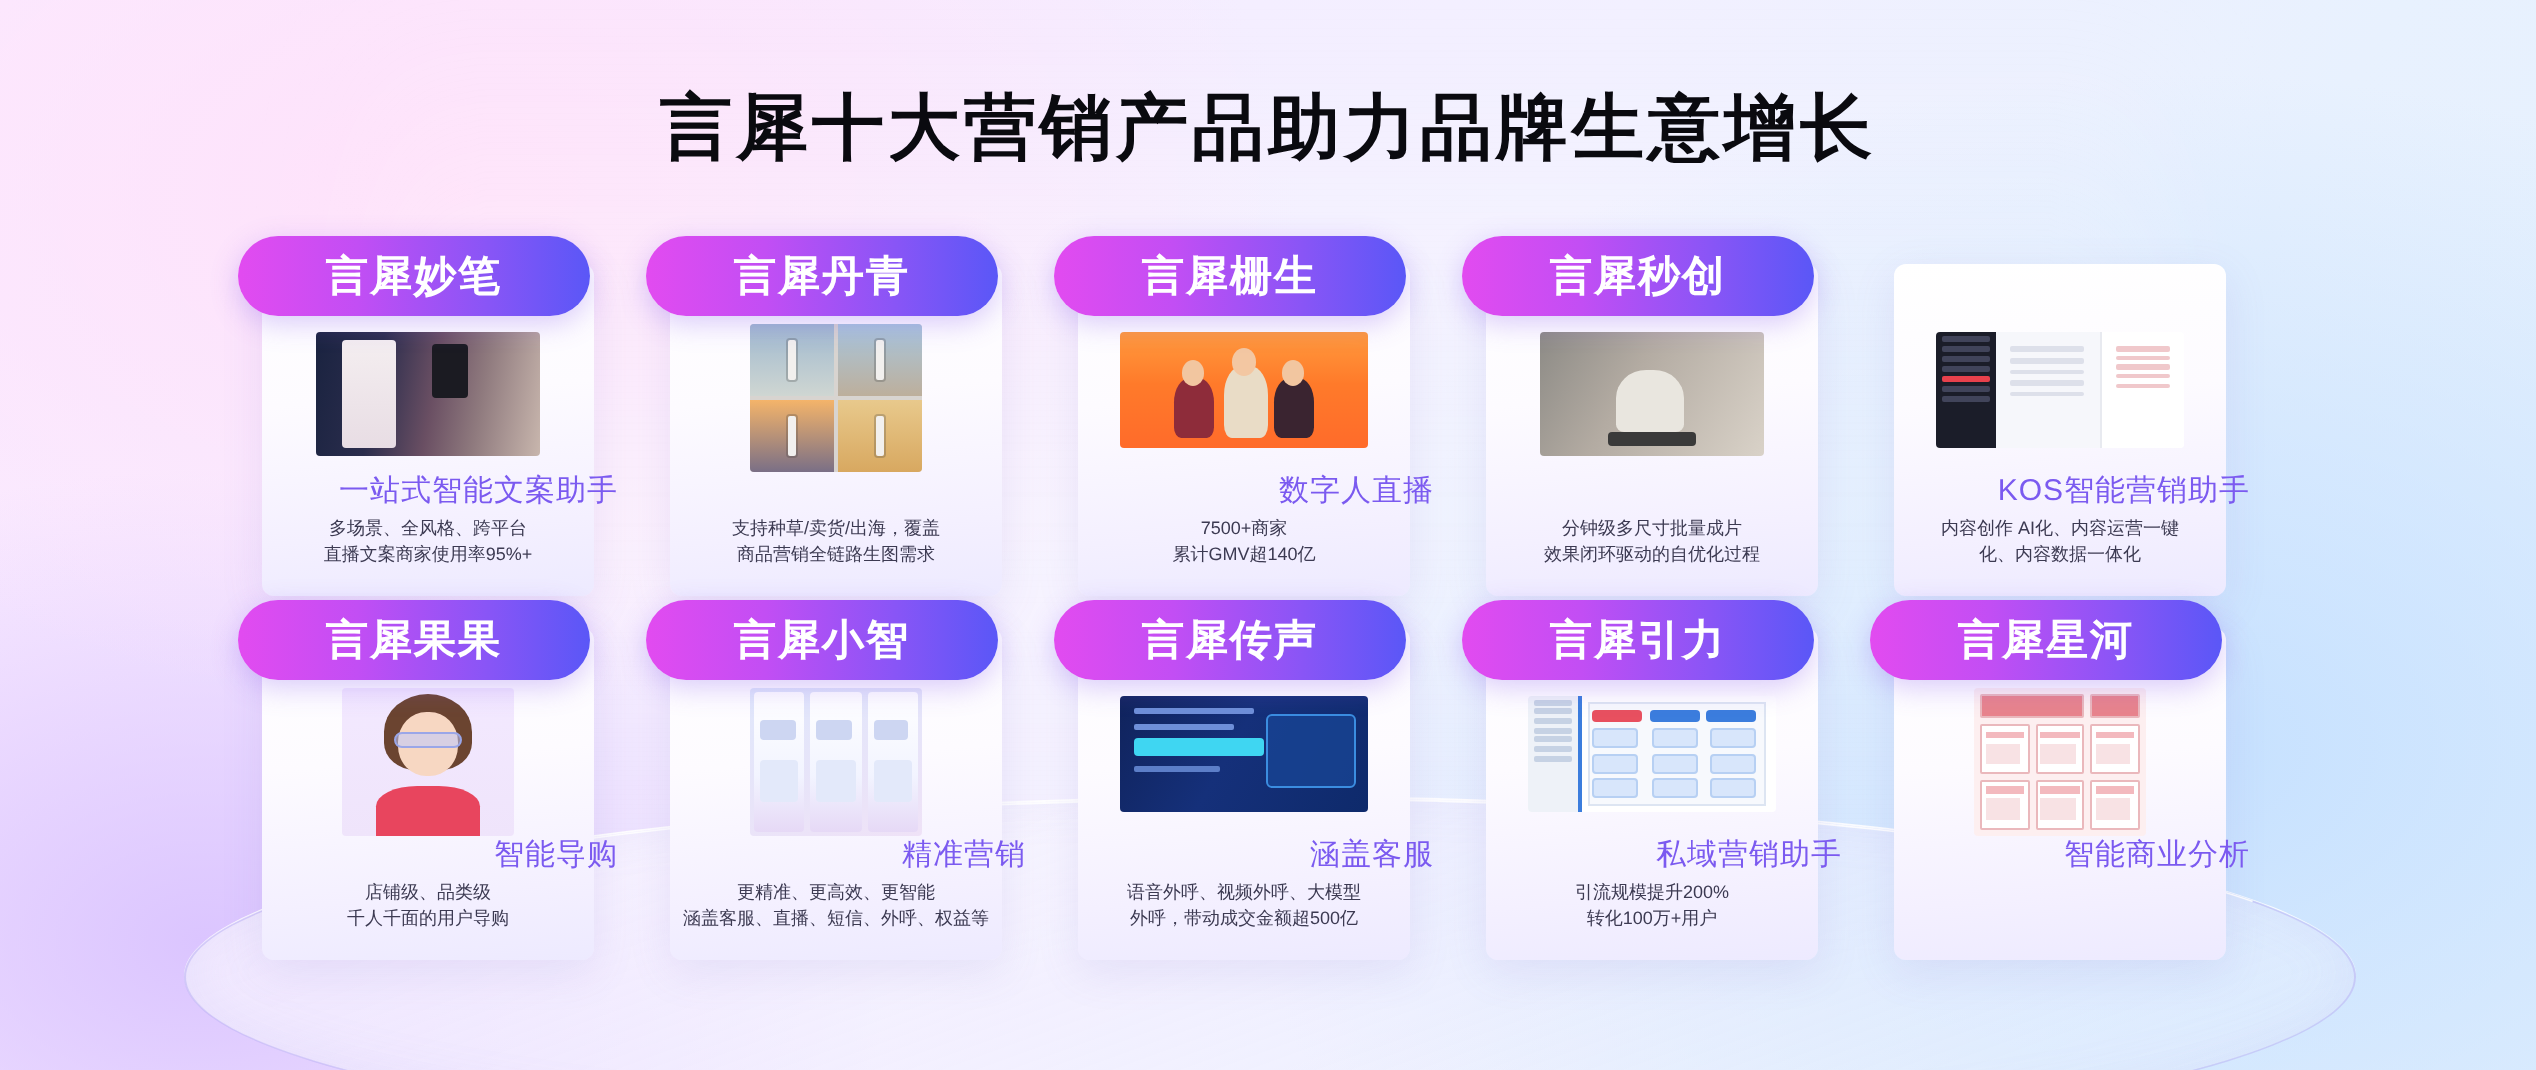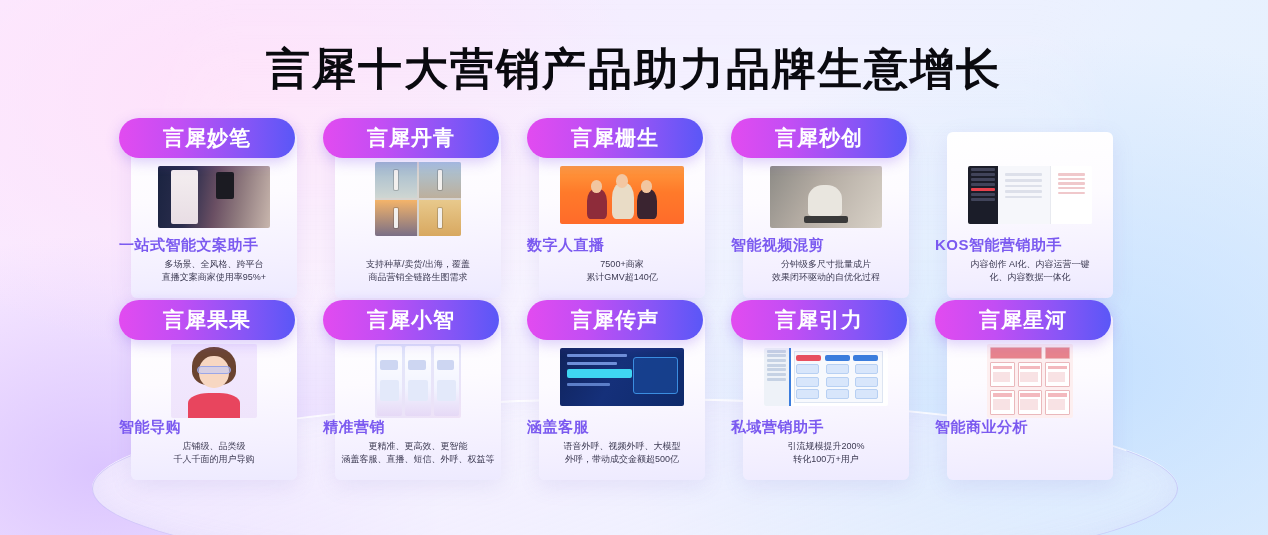--- a/index.html
+++ b/index.html
@@ -56,21 +56,21 @@
     filter: blur(28px);
     pointer-events: none;
   }
 
   .title {
     position: absolute;
     top: 40px;
     left: 0;
     width: 100%;
     text-align: center;
-    font-size: 44px;
+    font-size: 36px;
     font-weight: bold;
     letter-spacing: 2px;
     color: #0a0a0f;
     font-family: "Liberation Sans", "DejaVu Sans", sans-serif;
   }
 
   .grid {
     position: absolute;
     top: 118px;
     left: 119px;
@@ -132,23 +132,23 @@
     z-index: 2;
   }
   .thumb.tall { width: 86px; height: 74px; top: 44px; }
   .thumb.wide { width: 124px; height: 58px; top: 48px; }
 
   .headline {
     position: absolute;
     left: 0;
     top: 118px;
     width: 190px;
-    text-align: left;
+    text-align: right;
     font-size: 15px;
-    font-weight: bold;
+    font-weight: normal;
     color: #7b5af0;
     letter-spacing: 0.5px;
     z-index: 2;
   }
 
   .desc {
     position: absolute;
     left: 4px;
     top: 140px;
     width: 182px;
@@ -302,21 +302,20 @@
     </div>
 
     <div class="card">
       <div class="card-body"></div>
       <div class="thumb">
         <div class="art art-miaochuang"></div>
       </div>
       <div class="pill">
         <span class="pill-label">言犀秒创</span>
       </div>
-      <div class="headline">智能视频混剪</div>
       <div class="desc">
         <span>分钟级多尺寸批量成片</span>
         <span>效果闭环驱动的自优化过程</span>
       </div>
     </div>
 
     <div class="card">
       <div class="card-body"></div>
       <div class="thumb wide">
         <div class="art art-fanxing">

